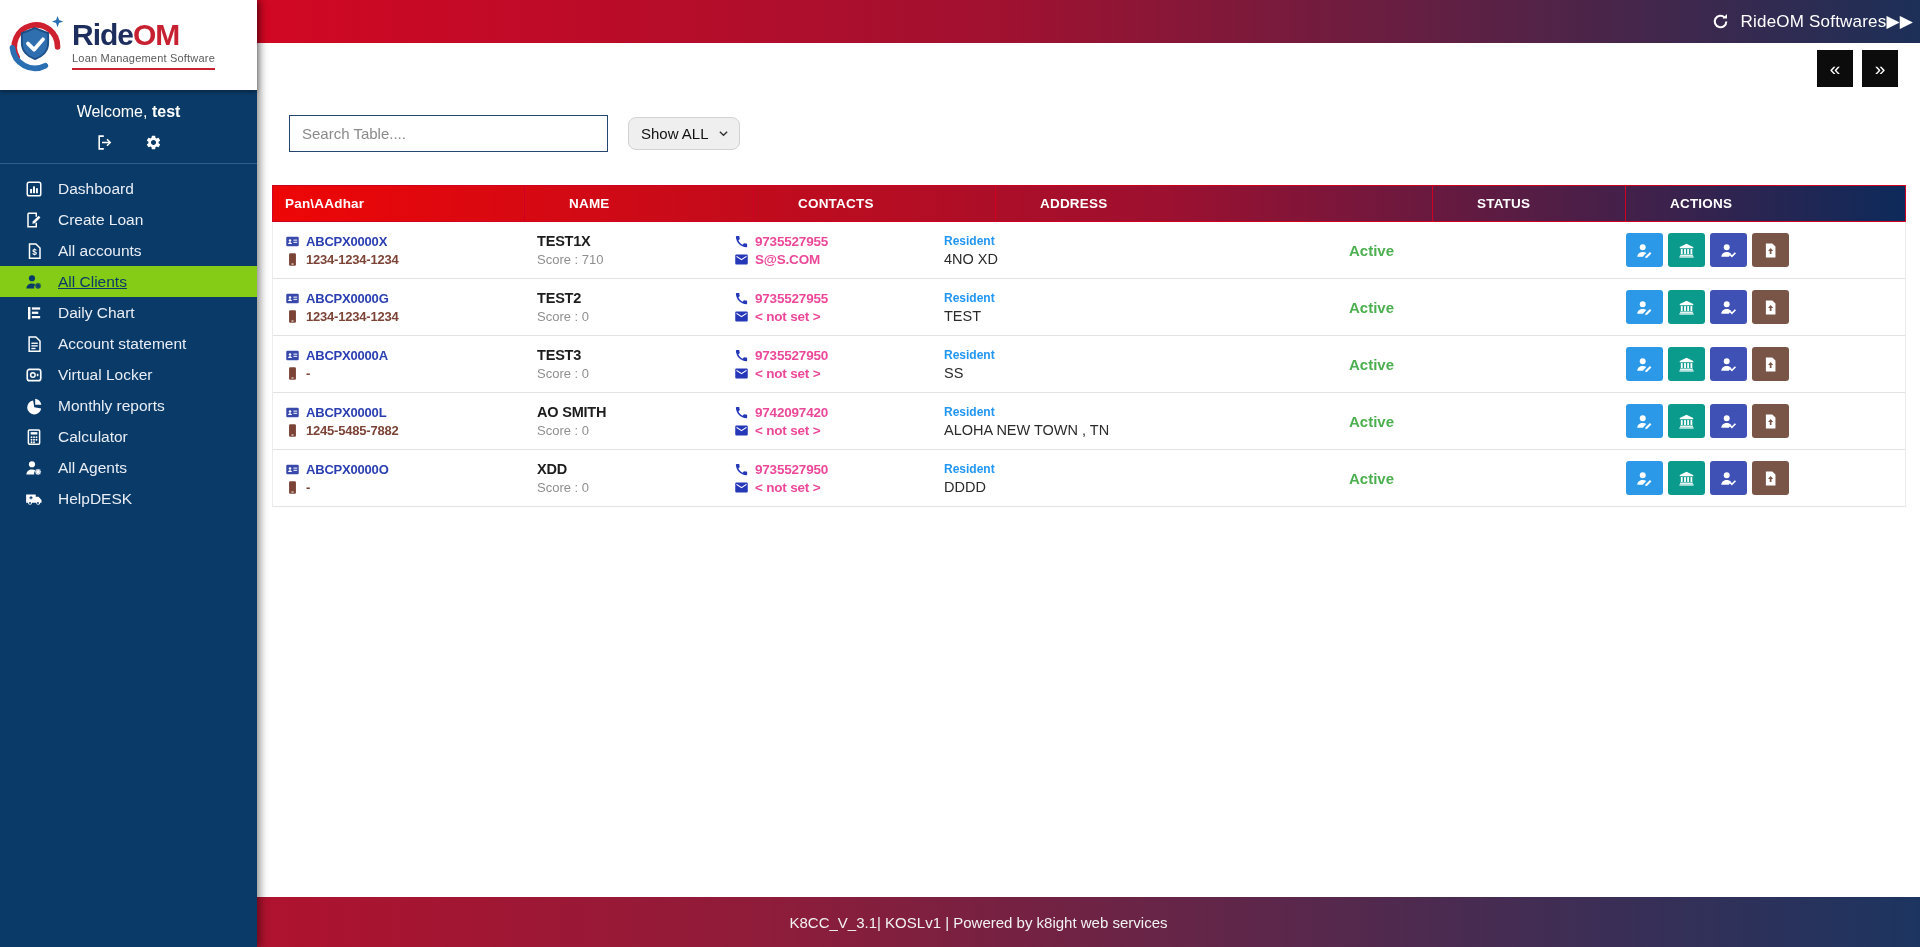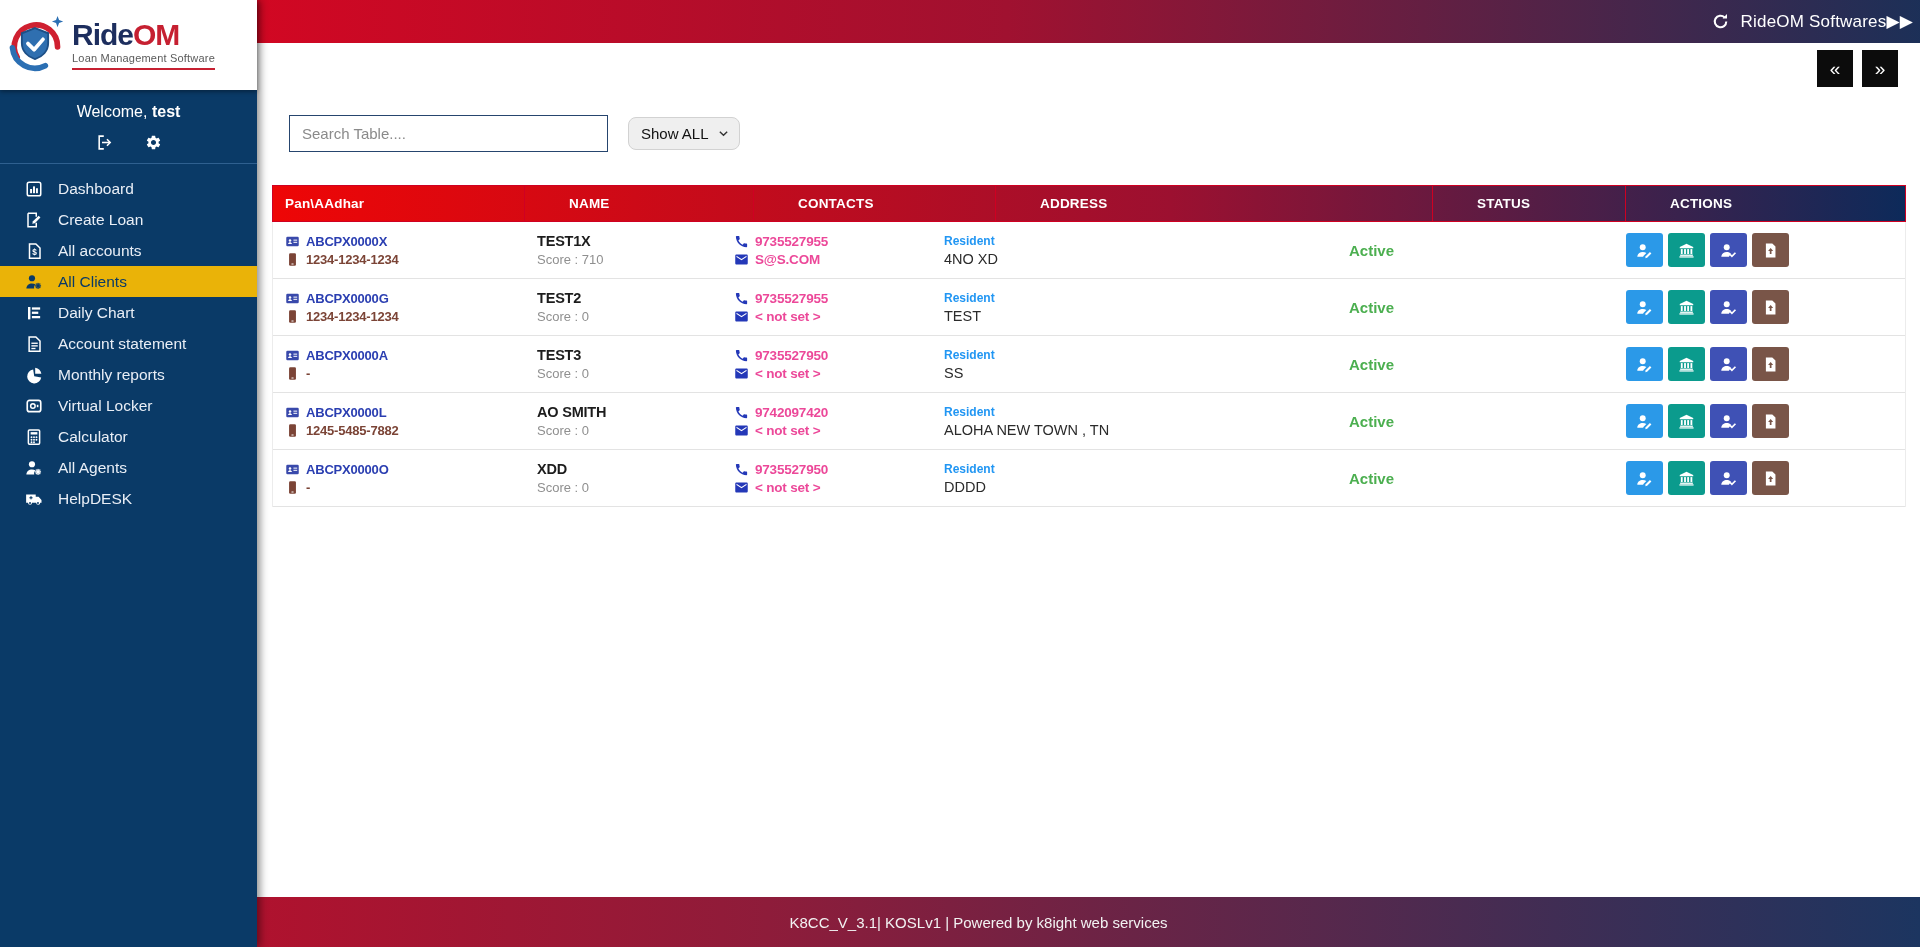--- a/index.html
+++ b/index.html
@@ -55,21 +55,21 @@
   .welcome-icons .wicon { width:17px; height:17px; color:#ffffff; cursor:pointer; }
 
   .nav { border-top:1px solid #2f6090; padding-top:9px; }
   .nav-item {
     height:31px; display:flex; align-items:center; gap:13px;
     padding-left:25px; color:#e9eef6; font-size:15.5px; cursor:pointer;
     white-space:nowrap;
   }
   .nav-item .nav-icon { width:20px; height:18px; color:#ffffff; flex:0 0 20px; }
   .nav-item .nav-icon svg { width:18px; height:18px; }
-  .nav-item.active { background:#eab308; color:#0a3a67; }
+  .nav-item.active { background:#84cc16; color:#0a3a67;text-decoration:underline; }
   .nav-item.active .nav-icon { color:#0a3a67; }
 
   
   .pager { position:absolute; top:50px; right:22px; display:flex; gap:9px; z-index:5; }
   .pager .pbtn {
     width:36px; height:37px; background:#0c0c0c; color:#ffffff; border:none;
     font-size:19px; display:flex; align-items:center; justify-content:center;
     cursor:pointer; font-family:"Liberation Sans",sans-serif;
   }
 
@@ -259,36 +259,36 @@
               <line x1="8.5" y1="18" x2="14" y2="18"></line>
             </g>
           </svg>
         </span>
     <span class="nav-label">Account statement</span>
   </div>
 
   <div class="nav-item">
     <span class="nav-icon">
           <svg viewBox="0 0 24 24">
-            <path d="M13.6 2.2a9.9 9.9 0 0 1 8.2 8.2h-8.2z" fill="currentColor"></path>
-            <path d="M10.9 4.5a9.4 9.4 0 1 0 10.7 10.7l-9.3-1.4z" fill="currentColor"></path>
-          </svg>
-        </span>
-    <span class="nav-label">Monthly reports</span>
-  </div>
-
-  <div class="nav-item">
-    <span class="nav-icon">
-          <svg viewBox="0 0 24 24">
             <rect x="3" y="4.5" width="18" height="15" rx="3" fill="none" stroke="currentColor" stroke-width="2.2"></rect>
             <circle cx="10.5" cy="12" r="3" fill="none" stroke="currentColor" stroke-width="2"></circle>
             <line x1="16.8" y1="10.4" x2="16.8" y2="13.6" stroke="currentColor" stroke-width="2.2"></line>
           </svg>
         </span>
     <span class="nav-label">Virtual Locker</span>
+  </div>
+
+  <div class="nav-item">
+    <span class="nav-icon">
+          <svg viewBox="0 0 24 24">
+            <path d="M13.6 2.2a9.9 9.9 0 0 1 8.2 8.2h-8.2z" fill="currentColor"></path>
+            <path d="M10.9 4.5a9.4 9.4 0 1 0 10.7 10.7l-9.3-1.4z" fill="currentColor"></path>
+          </svg>
+        </span>
+    <span class="nav-label">Monthly reports</span>
   </div>
 
   <div class="nav-item">
     <span class="nav-icon">
           <svg viewBox="0 0 24 24">
             <rect x="4.5" y="2.5" width="15" height="19" rx="1.5" fill="none" stroke="currentColor" stroke-width="2"></rect>
             <rect x="7.5" y="5.5" width="9" height="3.2" fill="currentColor"></rect>
             <g fill="currentColor">
               <circle cx="8.7" cy="12.2" r="1.25"></circle>
               <circle cx="12" cy="12.2" r="1.25"></circle>

